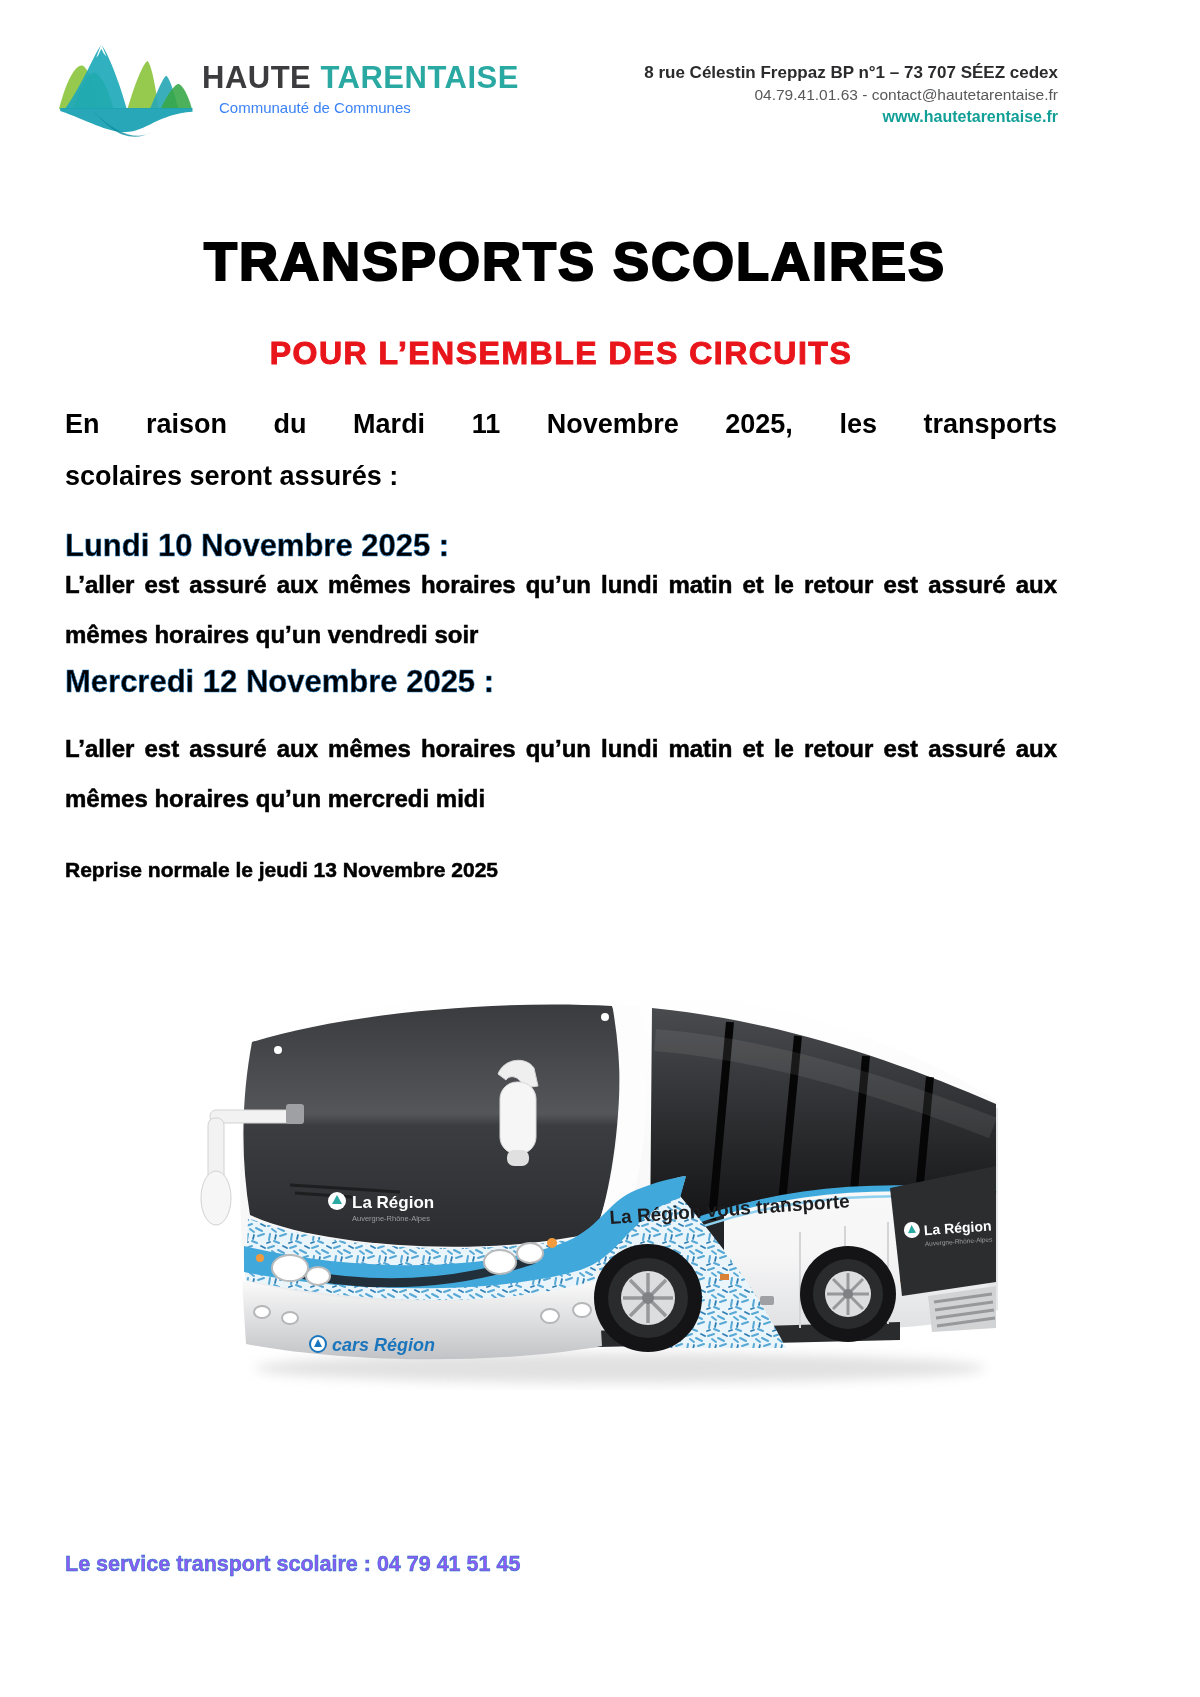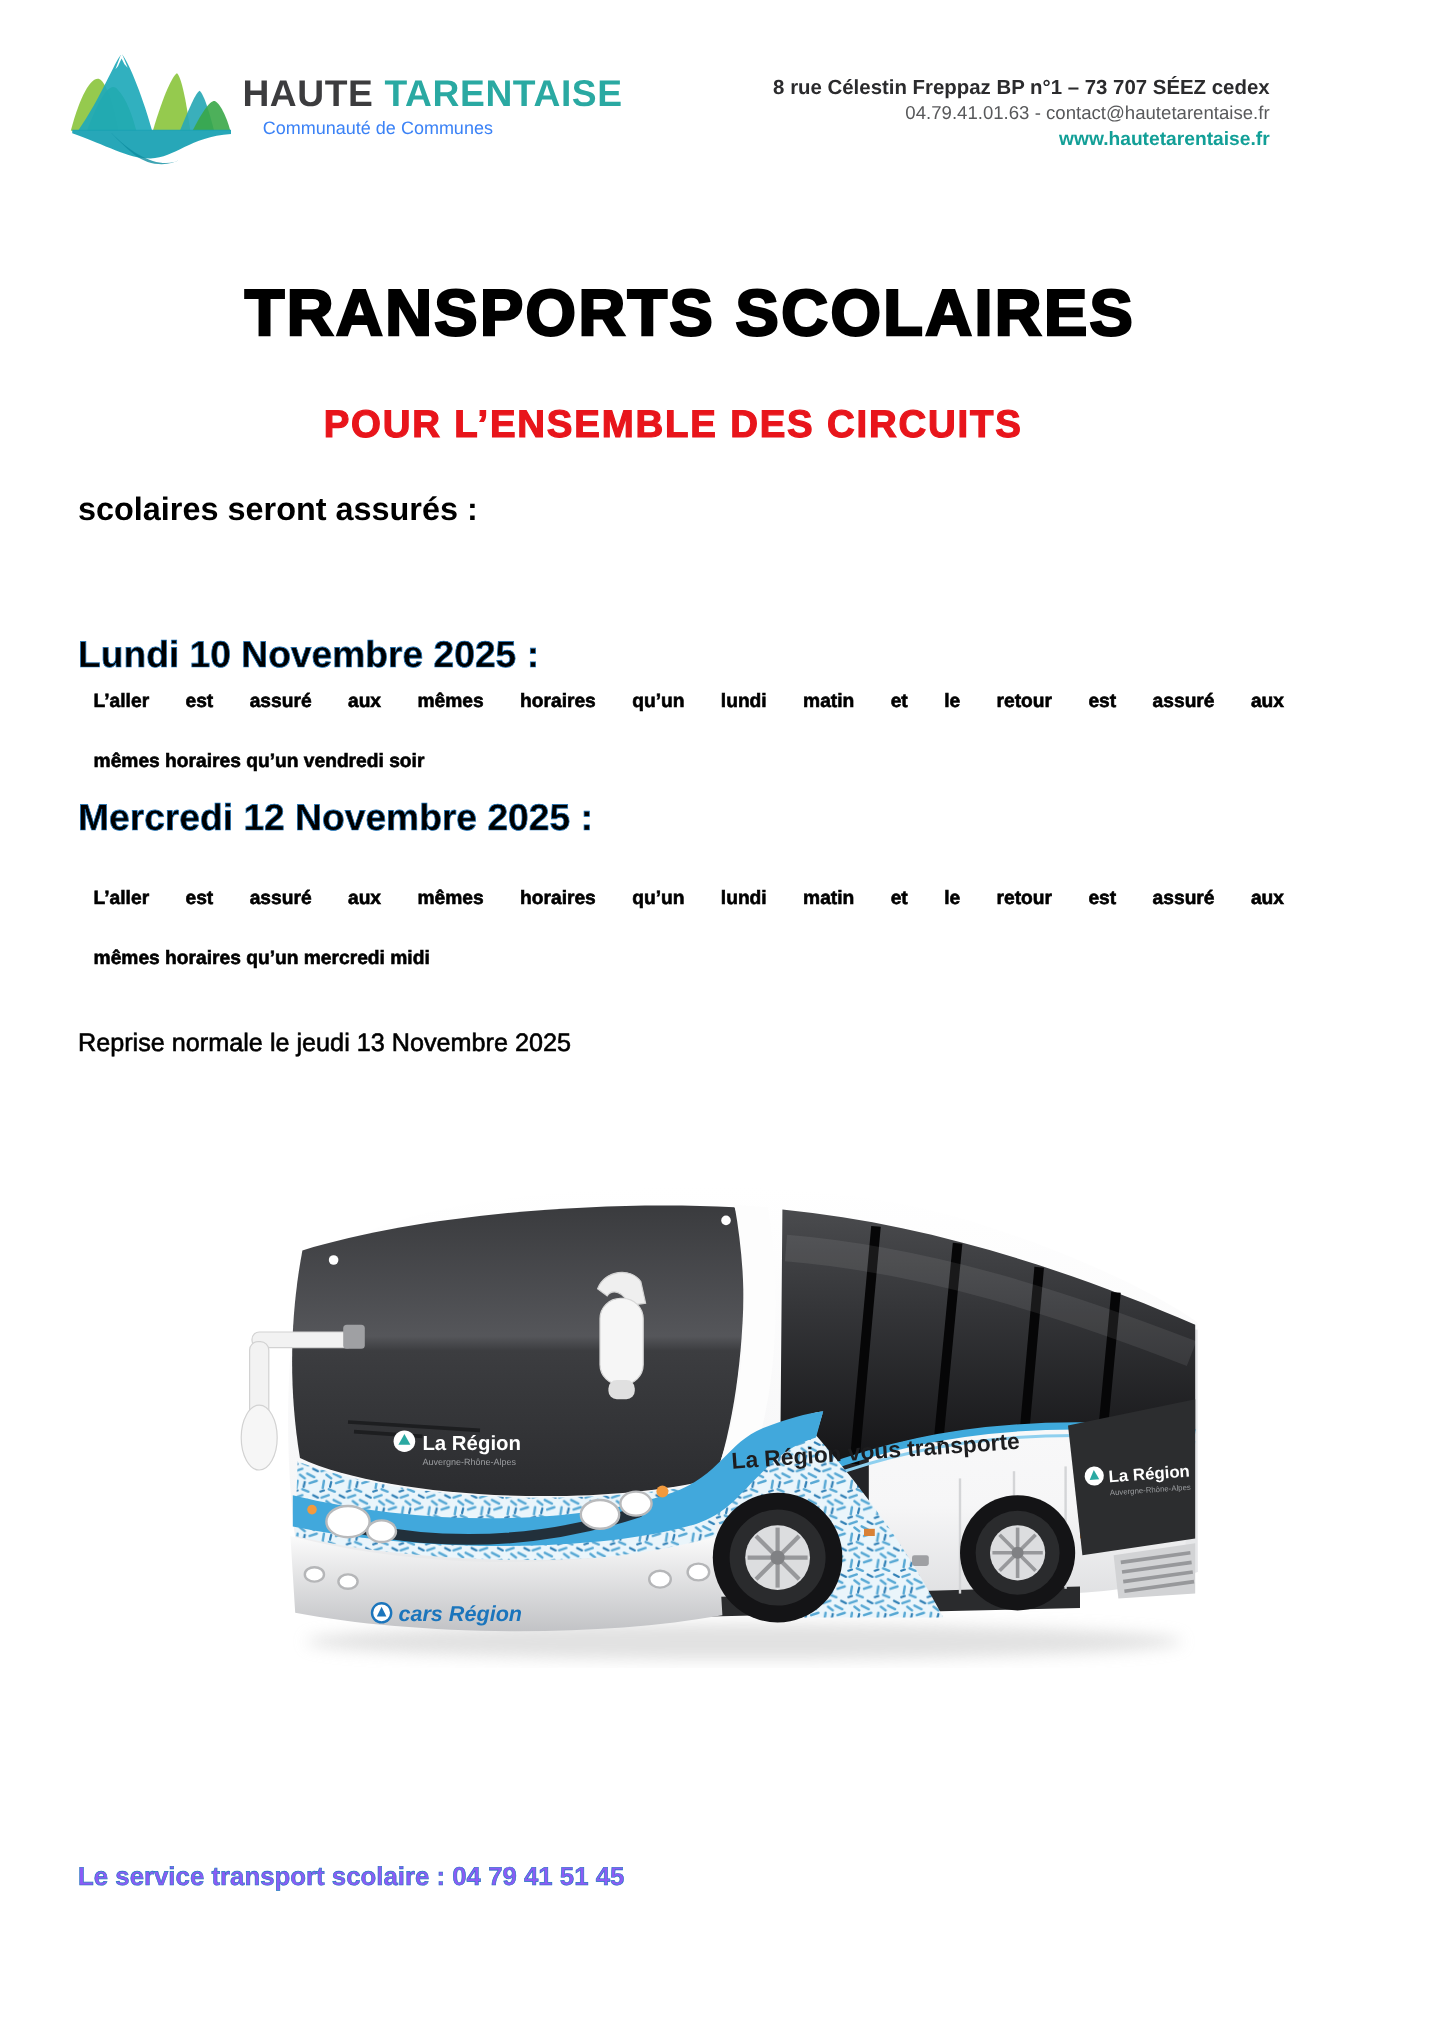--- a/index.html
+++ b/index.html
@@ -24,25 +24,25 @@
     -webkit-text-stroke:2.2px #000;
   }
   .doc-subtitle{
     position:absolute;left:65px;top:335px;width:992px;text-align:center;
     font-size:32px;font-weight:bold;color:#e8151b;letter-spacing:1.5px;
     -webkit-text-stroke:1px #e8151b;
   }
   .intro{position:absolute;left:65px;top:398px;width:992px;font-size:27px;font-weight:bold;color:#000;line-height:52px;}
   .h-blue{position:absolute;left:65px;width:992px;font-size:31px;font-weight:bold;color:#000000;-webkit-text-stroke:.6px #1b74bc;}
   .h1{top:528px;} .h2{top:664px;}
-  .bodytxt{position:absolute;left:78px;width:992px;font-size:16px;font-weight:bold;color:#000;line-height:50px;-webkit-text-stroke:.5px #000;}
+  .bodytxt{position:absolute;left:65px;width:992px;font-size:24px;font-weight:bold;color:#000;line-height:50px;-webkit-text-stroke:.5px #000;}
   .bt1{top:560px;} .bt2{top:724px;}
   .jline{text-align:justify;text-align-last:justify;}
   .lline{text-align:left;}
-  .reprise{position:absolute;left:65px;top:858px;width:992px;font-size:21px;font-weight:normal;color:#000;-webkit-text-stroke:.5px #000;}
+  .reprise{position:absolute;left:65px;top:858px;width:992px;font-size:21px;font-weight:bold;color:#000;-webkit-text-stroke:.5px #000;}
   .footer-line{position:absolute;left:65px;top:1552px;font-size:21.5px;font-weight:bold;color:#8b5cf6;-webkit-text-stroke:.5px #1b74bc;}
   
   .bus-wrap{position:absolute;left:200px;top:980px;width:800px;height:410px;}
 </style>
 </head>
 <body>
 
 <div class="page">
 
   <svg class="logo-svg" viewBox="0 0 480 390" aria-hidden="true">
@@ -62,20 +62,21 @@
   <div class="contact">
     <div class="c1">8 rue Célestin Freppaz BP n°1 – 73 707 SÉEZ cedex</div>
     <div class="c2">04.79.41.01.63 - contact@hautetarentaise.fr</div>
     <div class="c3">www.hautetarentaise.fr</div>
   </div>
 
   <div class="doc-title">TRANSPORTS SCOLAIRES</div>
   <div class="doc-subtitle">POUR L’ENSEMBLE DES CIRCUITS</div>
 
   <div class="intro">
+    <div class="jline">En raison du Mardi 11 Novembre 2025, les transports</div>
     <div class="lline">scolaires seront assurés :</div>
   </div>
 
   <div class="h-blue h1">Lundi 10 Novembre 2025 :</div>
   <div class="bodytxt bt1">
     <div class="jline">L’aller est assuré aux mêmes horaires qu’un lundi matin et le retour est assuré aux</div>
     <div class="lline">mêmes horaires qu’un vendredi soir</div>
   </div>
 
   <div class="h-blue h2">Mercredi 12 Novembre 2025 :</div>

